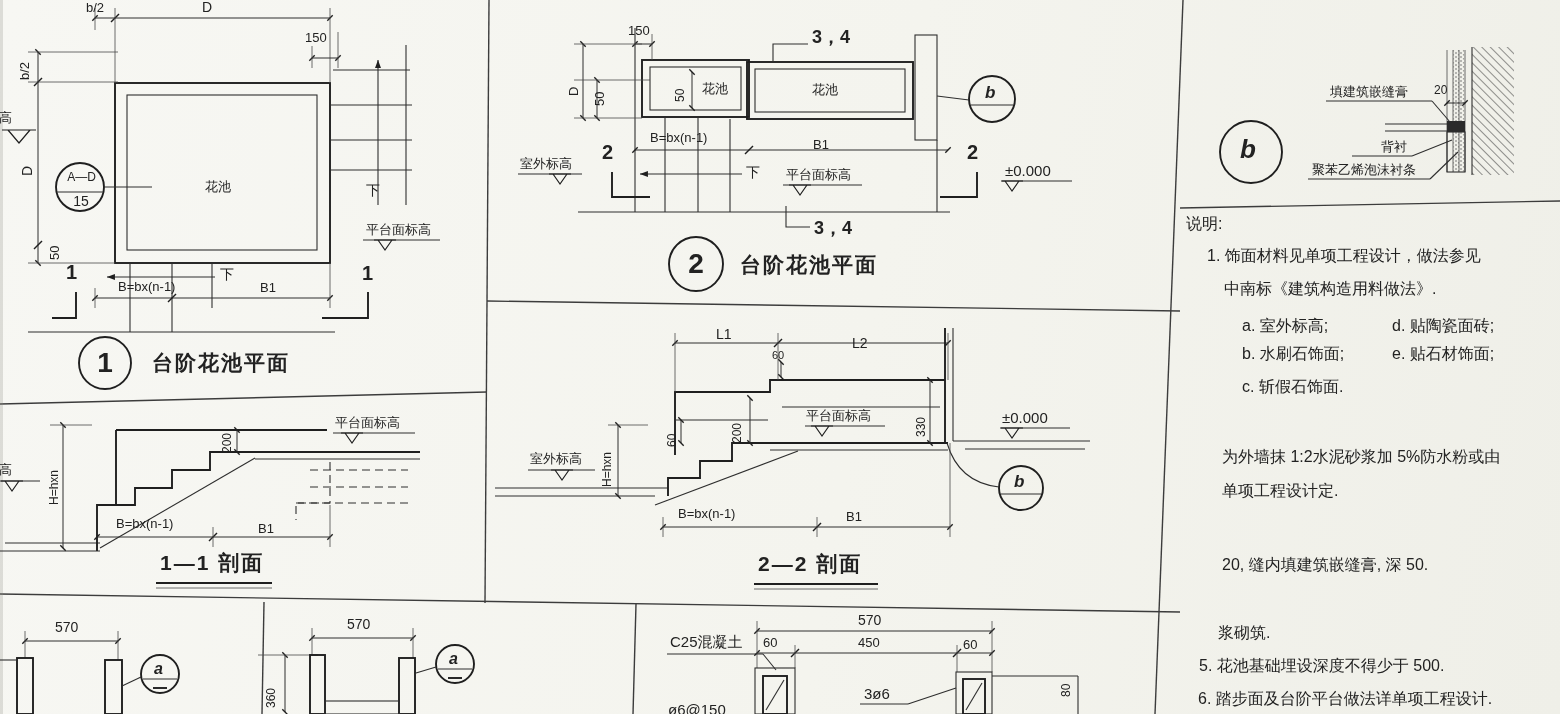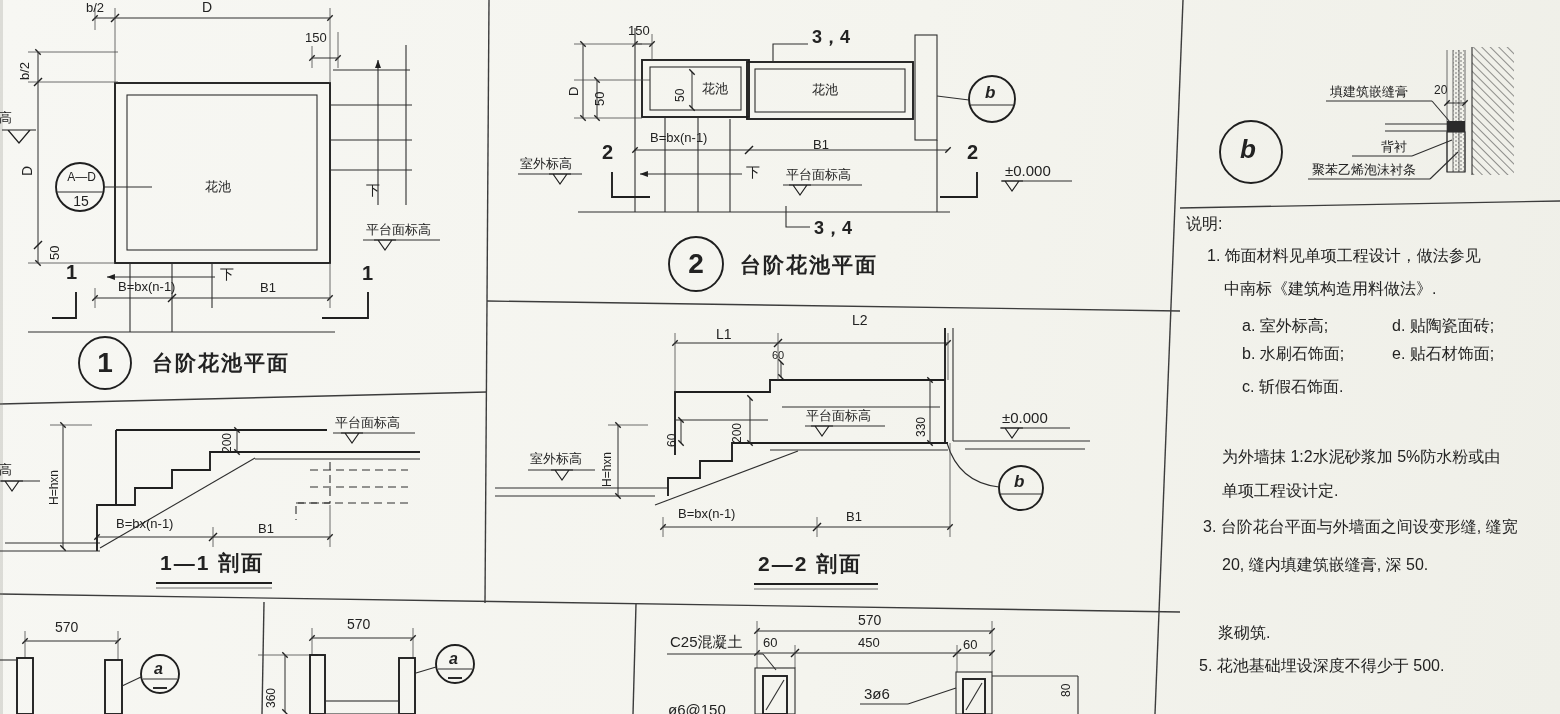--- a/index.html
+++ b/index.html
@@ -342,21 +342,21 @@
     <span class="lbl f13" style="left:-14px;top:463px">标高</span>
     <span class="lbl rot f12" style="left:48px;top:505px">H=hxn</span>
     <span class="lbl rot f12" style="left:221px;top:453px">200</span>
     <span class="lbl f13" style="left:116px;top:517px">B=bx(n-1)</span>
     <span class="lbl f13" style="left:258px;top:522px">B1</span>
     <span class="lbl f21" style="left:160px;top:552px">1—1 剖面</span>
   </div>
 
   <div class="panel">
     <span class="lbl f14" style="left:716px;top:327px">L1</span>
-    <span class="lbl f14" style="left:852px;top:313px">L2</span>
+    <span class="lbl f14" style="left:852px;top:336px">L2</span>
     <span class="lbl f11" style="left:772px;top:350px">60</span>
     <span class="lbl rot f12" style="left:666px;top:447px">60</span>
     <span class="lbl rot f12" style="left:731px;top:443px">200</span>
     <span class="lbl rot f12" style="left:915px;top:437px">330</span>
     <span class="lbl rot f12" style="left:601px;top:487px">H=hxn</span>
     <span class="lbl f13" style="left:530px;top:452px">室外标高</span>
     <span class="lbl f13" style="left:806px;top:409px">平台面标高</span>
     <span class="lbl f15" style="left:1002px;top:410px">±0.000</span>
     <span class="lbl f17 bubble-letter" style="left:1014px;top:473px">b</span>
     <span class="lbl f13" style="left:678px;top:507px">B=bx(n-1)</span>
@@ -398,19 +398,19 @@
     <span class="lbl f16" style="left:1186px;top:216px">说明:</span>
     <span class="lbl f16" style="left:1207px;top:248px">1. 饰面材料见单项工程设计，做法参见</span>
     <span class="lbl f16" style="left:1224px;top:281px">中南标《建筑构造用料做法》.</span>
     <span class="lbl f16" style="left:1242px;top:318px">a. 室外标高;</span>
     <span class="lbl f16" style="left:1392px;top:318px">d. 贴陶瓷面砖;</span>
     <span class="lbl f16" style="left:1242px;top:346px">b. 水刷石饰面;</span>
     <span class="lbl f16" style="left:1392px;top:346px">e. 贴石材饰面;</span>
     <span class="lbl f16" style="left:1242px;top:379px">c. 斩假石饰面.</span>
     <span class="lbl f16" style="left:1222px;top:449px">为外墙抹 1:2水泥砂浆加 5%防水粉或由</span>
     <span class="lbl f16" style="left:1222px;top:483px">单项工程设计定.</span>
-    <span class="lbl f16" style="left:1203px;top:519px">3. 台阶花台平面与外墙面之间设变形缝, 缝宽</span>
     <span class="lbl f16" style="left:1222px;top:557px">20, 缝内填建筑嵌缝膏, 深 50.</span>
     <span class="lbl f16" style="left:1218px;top:625px">浆砌筑.</span>
     <span class="lbl f16" style="left:1199px;top:658px">5. 花池基础埋设深度不得少于 500.</span>
+    <span class="lbl f16" style="left:1198px;top:691px">6. 踏步面及台阶平台做法详单项工程设计.</span>
   </div>
 
 </div>
 
 </body></html>

